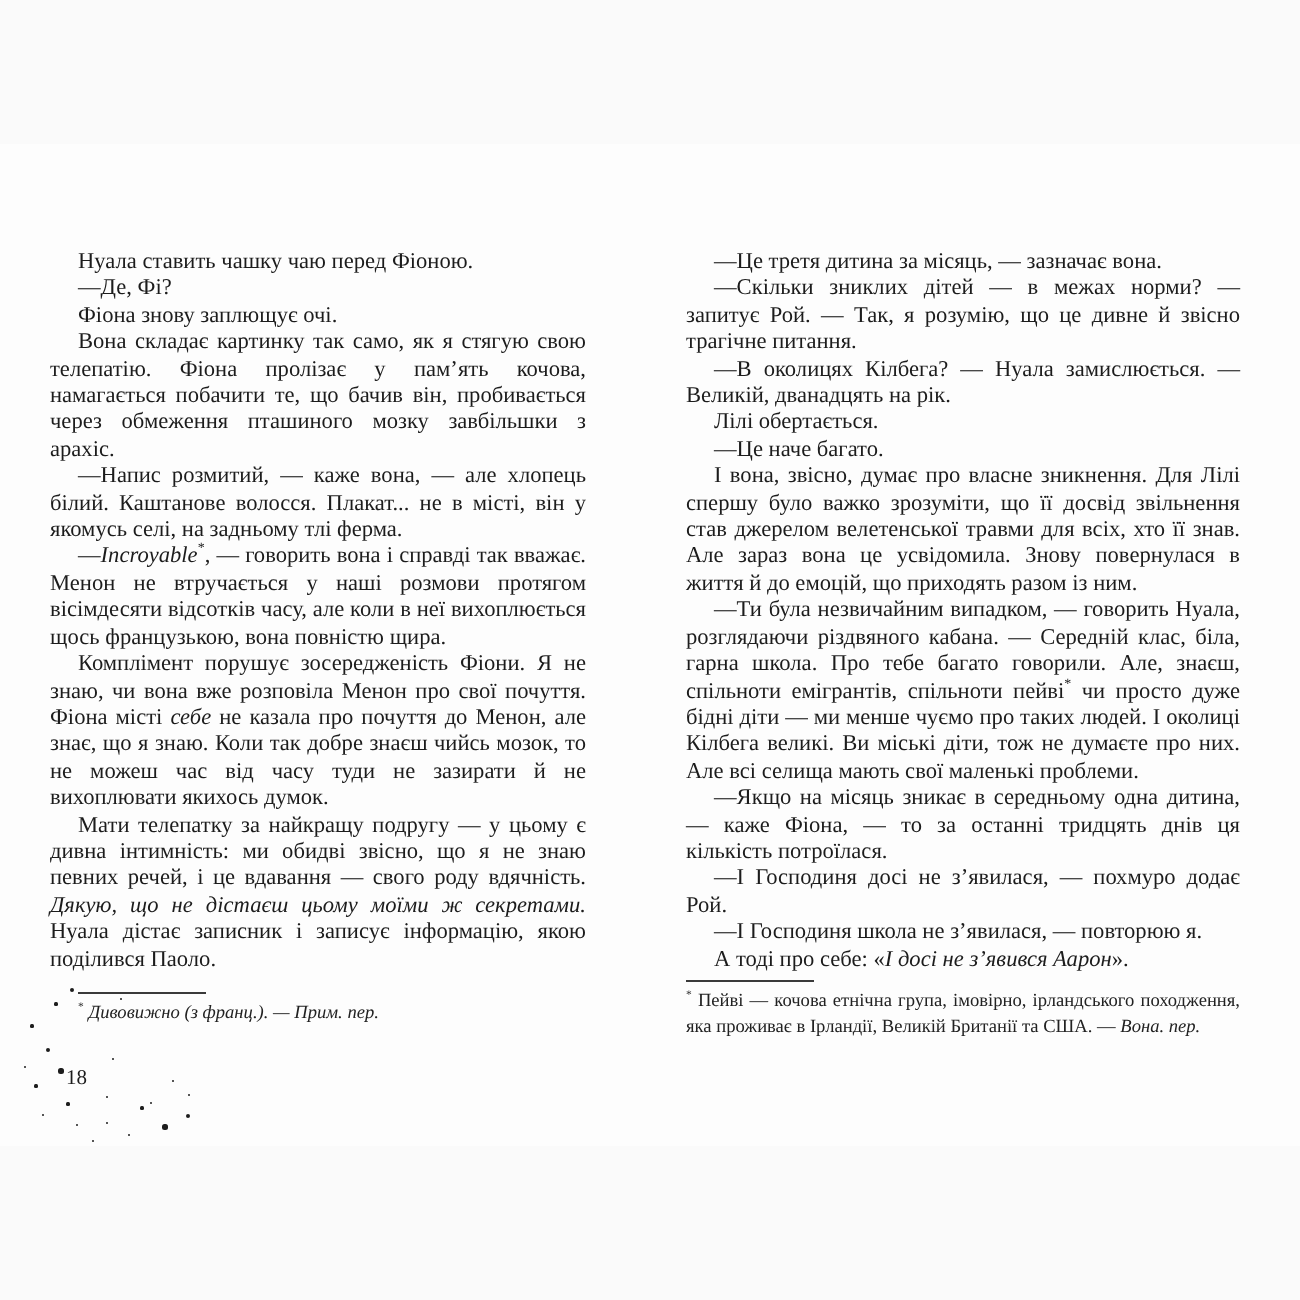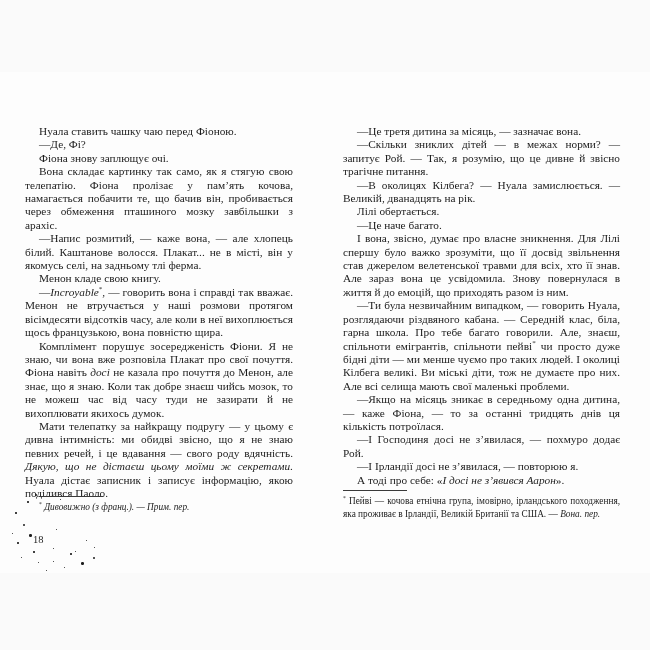--- a/index.html
+++ b/index.html
@@ -39,37 +39,36 @@
 <div class="stage">
   <div class="band-top"></div>
   <div class="band-bottom"></div>
 
   <div class="column col-left">
       <p class="para"><span>Нуала ставить чашку чаю перед Фіоною.</span></p>
       <p class="para"><span>—Де, Фі?</span></p>
       <p class="para"><span>Фіона знову заплющує очі.</span></p>
       <p class="para"><span>Вона складає картинку так само, як я стягую свою телепатію. Фіона пролізає у пам’ять кочова, намагається побачити те, що бачив він, пробивається через обмеження пташиного мозку завбільшки з арахіс.</span></p>
       <p class="para"><span>—Напис розмитий, — каже вона, — але хлопець білий. Каштанове волосся. Плакат... не в місті, він у якомусь селі, на задньому тлі ферма.</span></p>
-      <p class="para"><span>Менон кладе свою книгу.</span></p>
       <p class="para"><span>—</span><span class="it">Incroyable</span><sup class="fnmark">*</sup><span>, — говорить вона і справді так вважає. Менон не втручається у наші розмови протягом вісімдесяти відсотків часу, але коли в неї вихоплюється щось французькою, вона повністю щира.</span></p>
-      <p class="para"><span>Комплімент порушує зосередженість Фіони. Я не знаю, чи вона вже розповіла Плакат про свої почуття. Фіона навіть </span><span class="it">досі</span><span> не казала про почуття до Менон, але знає, що я знаю. Коли так добре знаєш чийсь мозок, то не можеш час від часу туди не зазирати й не вихоплювати якихось думок.</span></p>
+      <p class="para"><span>Комплімент порушує зосередженість Фіони. Я не знаю, чи вона вже розповіла Менон про свої почуття. Фіона місті </span><span class="it">себе</span><span> не казала про почуття до Менон, але знає, що я знаю. Коли так добре знаєш чийсь мозок, то не можеш час від часу туди не зазирати й не вихоплювати якихось думок.</span></p>
       <p class="para"><span>Мати телепатку за найкращу подругу — у цьому є дивна інтимність: ми обидві звісно, що я не знаю певних речей, і це вдавання — свого роду вдячність. </span><span class="it">Дякую, що не дістаєш цьому моїми ж секретами.</span><span> Нуала дістає записник і записує інформацію, якою поділився Паоло.</span></p>
     </div>
 
   <div class="column col-right">
       <p class="para"><span>—Це третя дитина за місяць, — зазначає вона.</span></p>
       <p class="para"><span>—Скільки зниклих дітей — в межах норми? — запитує Рой. — Так, я розумію, що це дивне й звісно трагічне питання.</span></p>
       <p class="para"><span>—В околицях Кілбега? — Нуала замислюється. — Великій, дванадцять на рік.</span></p>
       <p class="para"><span>Лілі обертається.</span></p>
       <p class="para"><span>—Це наче багато.</span></p>
       <p class="para"><span>І вона, звісно, думає про власне зникнення. Для Лілі спершу було важко зрозуміти, що її досвід звільнення став джерелом велетенської травми для всіх, хто її знав. Але зараз вона це усвідомила. Знову повернулася в життя й до емоцій, що приходять разом із ним.</span></p>
       <p class="para"><span>—Ти була незвичайним випадком, — говорить Нуала, розглядаючи різдвяного кабана. — Середній клас, біла, гарна школа. Про тебе багато говорили. Але, знаєш, спільноти емігрантів, спільноти пейві</span><sup class="fnmark">*</sup><span> чи просто дуже бідні діти — ми менше чуємо про таких людей. І околиці Кілбега великі. Ви міські діти, тож не думаєте про них. Але всі селища мають свої маленькі проблеми.</span></p>
       <p class="para"><span>—Якщо на місяць зникає в середньому одна дитина, — каже Фіона, — то за останні тридцять днів ця кількість потроїлася.</span></p>
       <p class="para"><span>—І Господиня досі не з’явилася, — похмуро додає Рой.</span></p>
-      <p class="para"><span>—І Ірландії досі не з’явилася, — повторюю я.</span></p>
+      <p class="para"><span>—І Господиня школа не з’явилася, — повторюю я.</span></p>
       <p class="para"><span>А тоді про себе: «</span><span class="it">І досі не з’явився Аарон</span><span>».</span></p>
     </div>
 
   <div class="footnote fn-left">
     <div class="fn-rule"></div>
     <span><sup class="fnmark">*</sup><span class="it"> Дивовижно (з франц.). — Прим. пер.</span></span>
   </div>
 
   <div class="footnote fn-right">
     <div class="fn-rule"></div>

